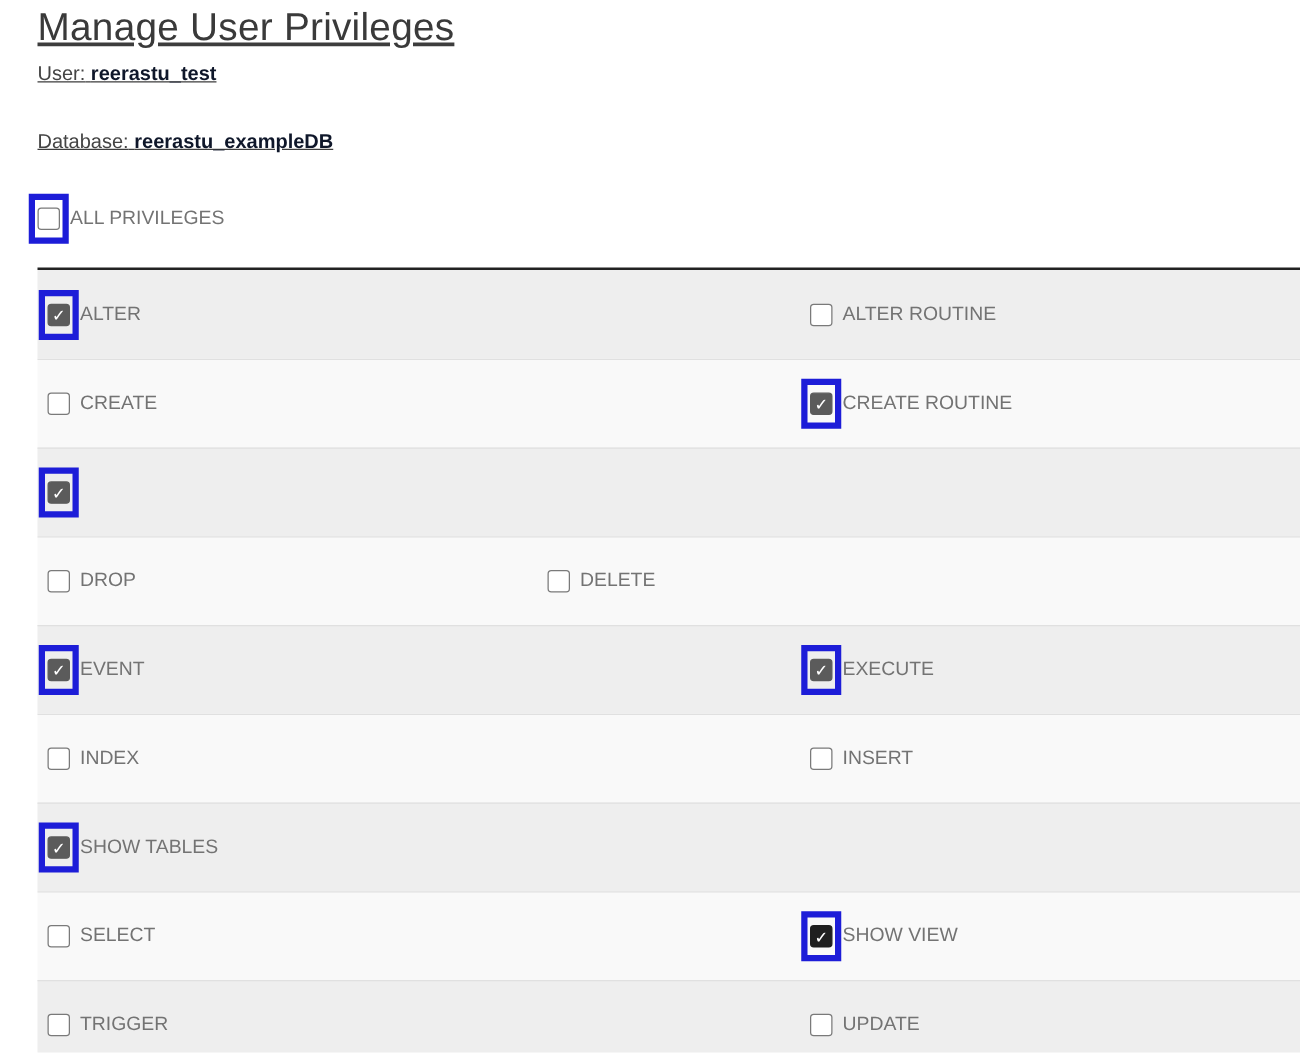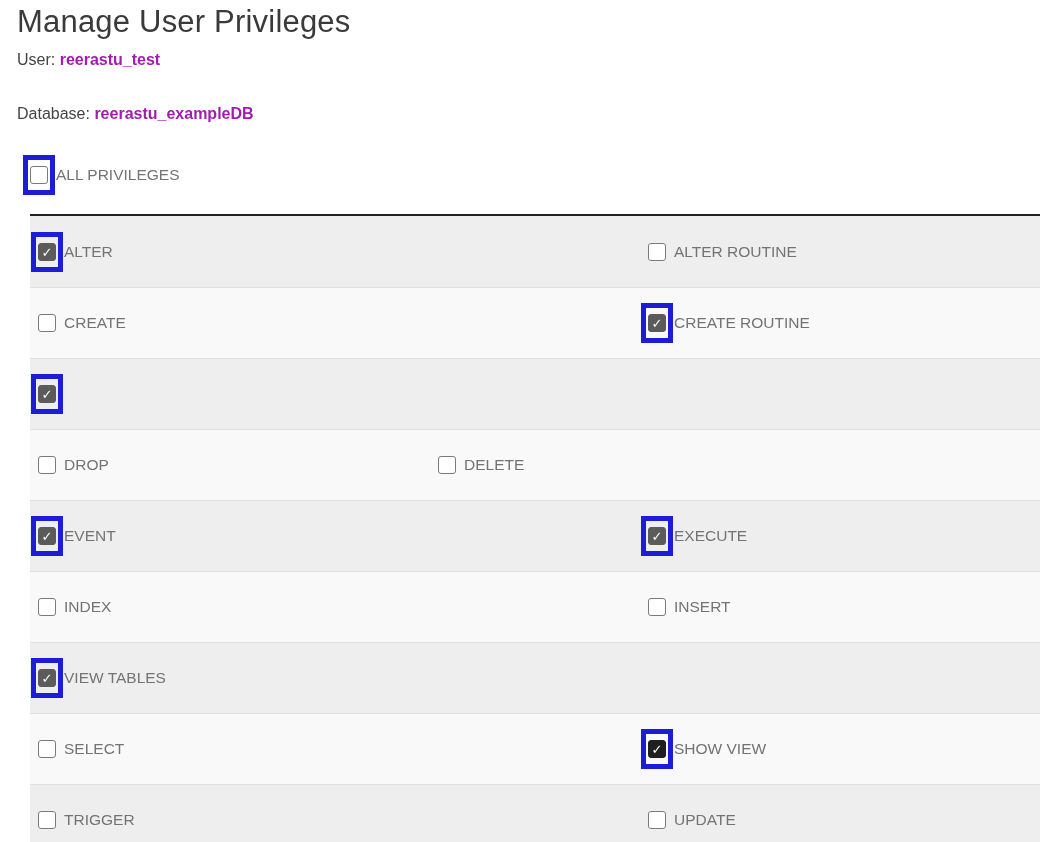--- a/index.html
+++ b/index.html
@@ -14,38 +14,38 @@
   }
   * { box-sizing: border-box; }
   html, body {
     margin: 0; padding: 0;
     width: 1040px; height: 842px;
     overflow: hidden;
     background: #ffffff;
     font-family: "Liberation Sans", "DejaVu Sans", sans-serif;
     color: var(--text);
   }
-  .header { padding-left: 17px; }
+  .header { padding-left: 30px; text-decoration: underline; }
   .page-title {
     margin: 0;
     padding-top: 2px;
     font-size: 31px;
     line-height: 40px;
     font-weight: 400;
     color: #3a3a3a;
     letter-spacing: 0.2px;
   }
   .meta-line {
     margin-top: 8px;
     font-size: 16px;
     line-height: 20px;
     color: #444444;
   }
   .meta-line + .meta-line { margin-top: 34px; }
-  .meta-line b { color: #a21caf; }
+  .meta-line b { color: #0f172a; }
 
   
   .cbwrap {
     position: relative;
     display: inline-block;
     width: 18px; height: 18px;
     flex: 0 0 18px;
     margin-right: 8px;
   }
   .checkbox {
@@ -234,21 +234,21 @@
       <span class="plabel">INSERT</span>
     </div>
   </div>
 
   <div class="prow gray">
     <div class="pcell c1">
       <span class="cbwrap annotated">
         <span class="checkbox checked">✓</span>
         <span class="anno-ring"></span>
       </span>
-      <span class="plabel">VIEW TABLES</span>
+      <span class="plabel">SHOW TABLES</span>
     </div>
   </div>
 
   <div class="prow light">
     <div class="pcell c1">
       <span class="cbwrap">
         <span class="checkbox"></span>
 
       </span>
       <span class="plabel">SELECT</span>

